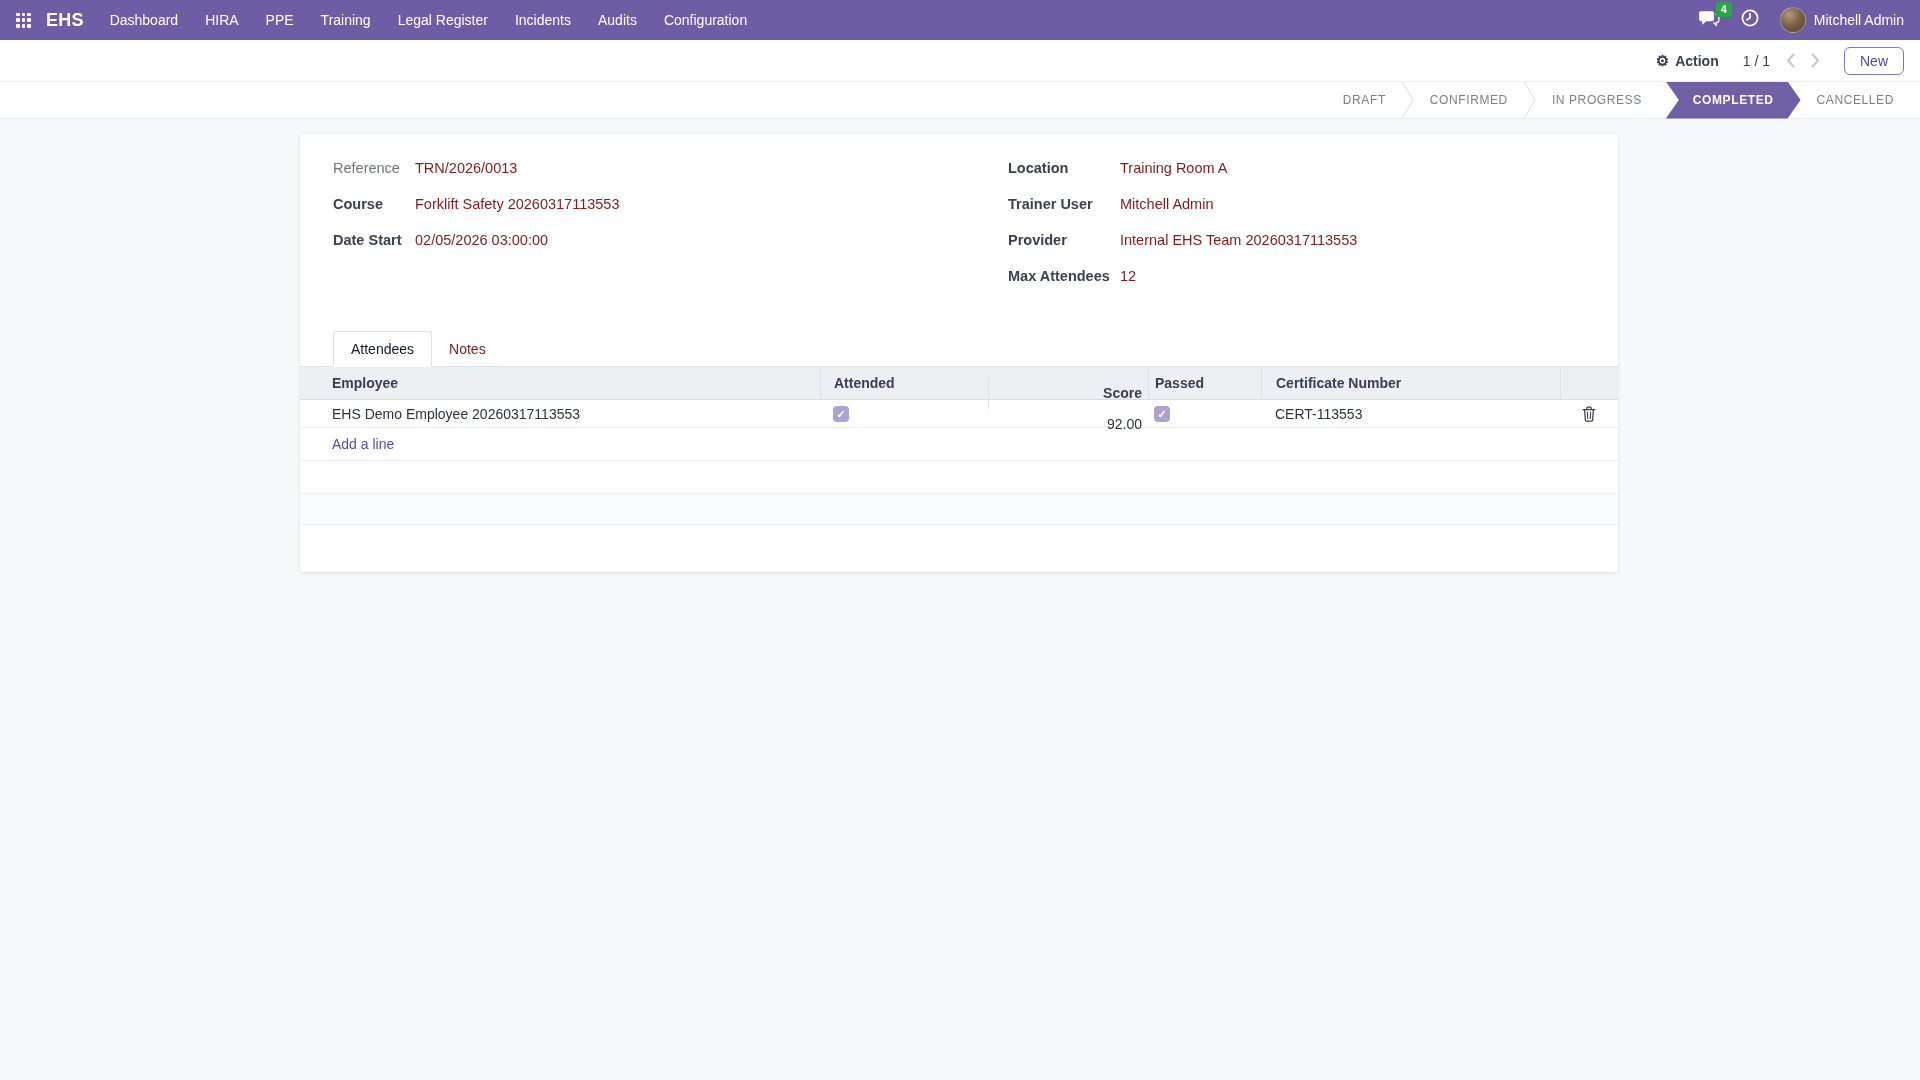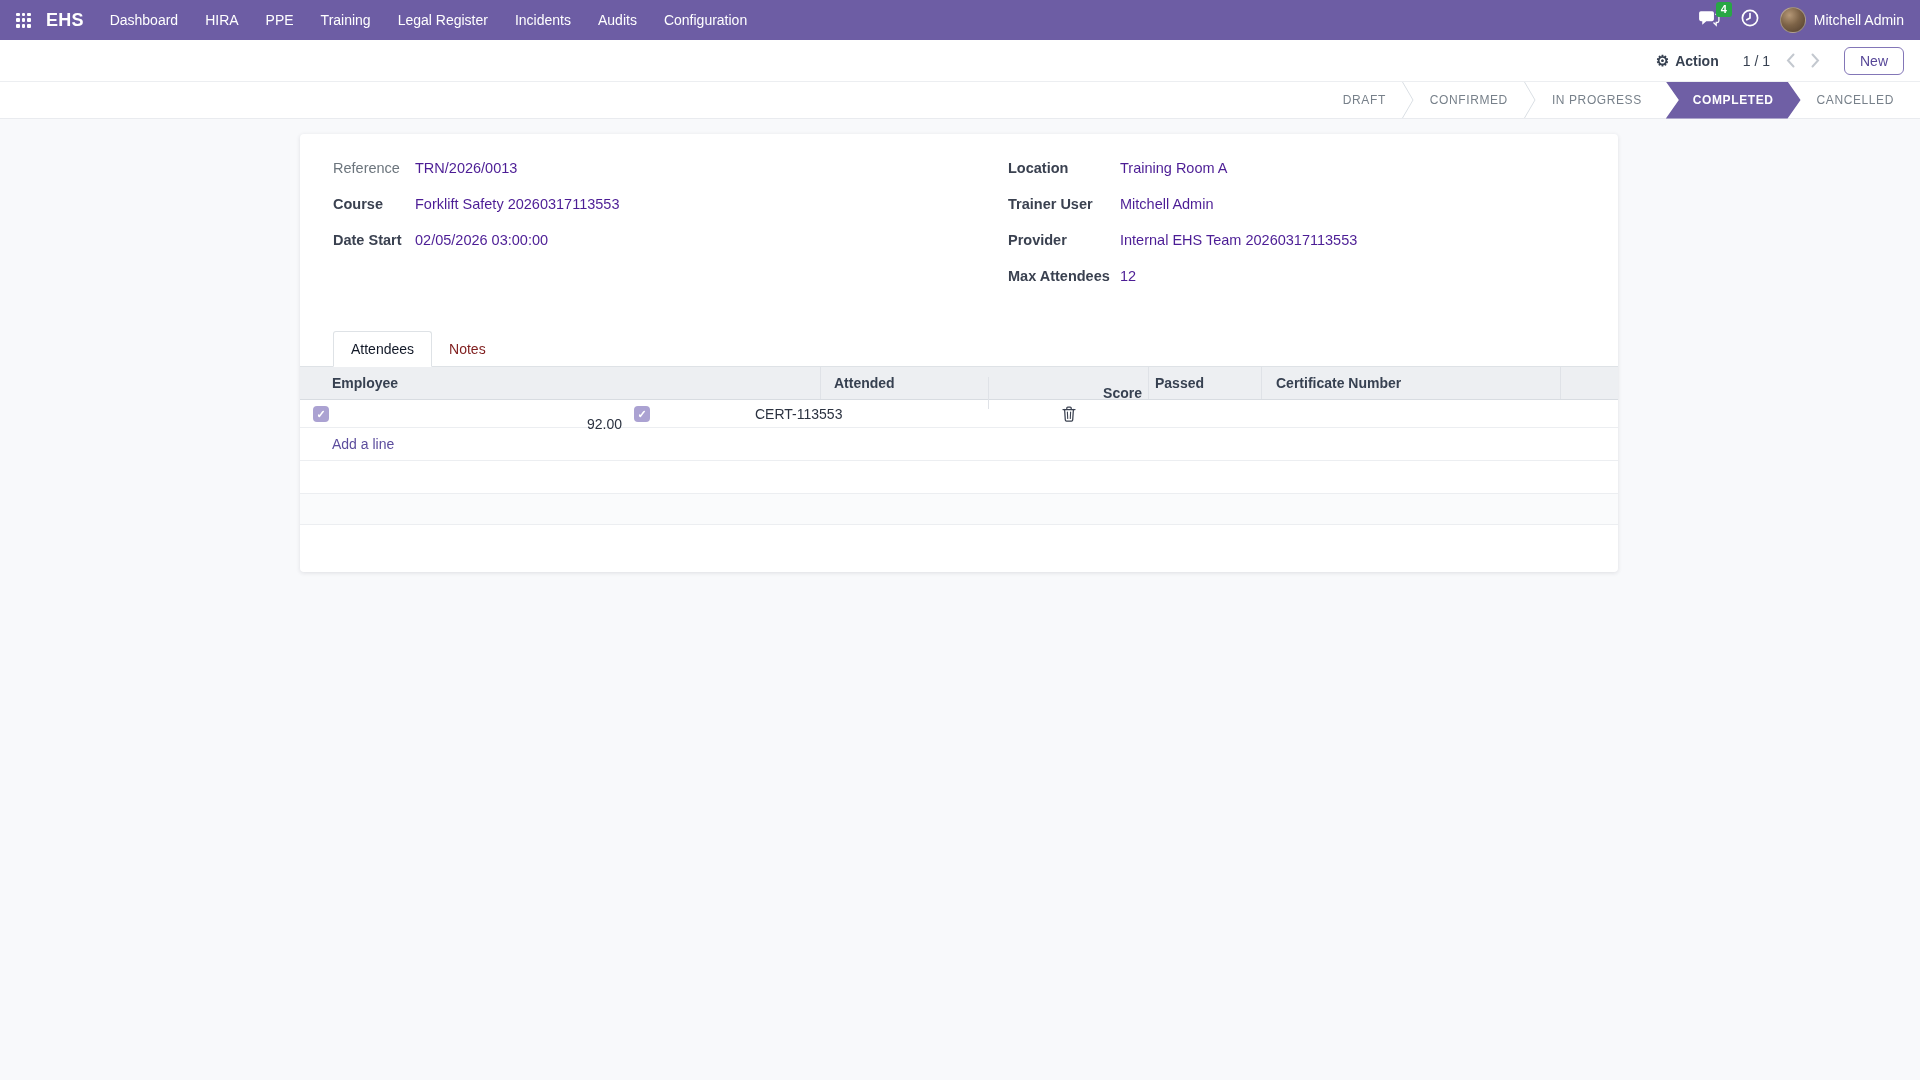--- a/index.html
+++ b/index.html
@@ -78,21 +78,21 @@
     border-radius:4px; box-shadow:0 1px 4px rgba(30,35,50,.12);
     padding-top:26px; overflow:hidden;
   }
   .fields { display:flex; padding:0 33px; }
   .fcol-left { width:610px; }
   .fcol-right { margin-left:65px; flex:1; }
   .frow { display:flex; align-items:baseline; min-height:23px; margin-bottom:13px; }
   .flabel { width:82px; font-size:14.5px; font-weight:600; color:#3a4150; flex-shrink:0; }
   .fcol-right .flabel { width:112px; }
   .flabel.muted { font-weight:400; color:#6c757d; }
-  .fvalue { font-size:14.5px; color:#4c1d95; }
+  .fvalue { font-size:14.5px; color:#7f1d1d; }
 
   
   .tabs { display:flex; align-items:flex-end; margin-top:27px; border-bottom:1px solid #dee2e6; padding-left:33px; }
   .tab { padding:9px 17px; font-size:14px; cursor:pointer; }
   .tab.active {
     border:1px solid #dee2e6; border-bottom:1px solid #fff; margin-bottom:-1px;
     border-radius:3px 3px 0 0; color:#111827; background:#fff;
   }
   .tab.inactive { color:#7f1d1d; }
 
@@ -262,20 +262,21 @@
     <div class="thead">
       <div class="col-emp">Employee</div>
       <div class="col-att">Attended</div>
       <div class="col-score">Score</div>
       <div class="col-pass">Passed</div>
       <div class="col-cert">Certificate Number</div>
       <div class="col-del"></div>
     </div>
 
     <div class="trow">
+      <div class="col-emp">EHS Demo Employee 20260317113553</div>
       <div class="col-att">
         <span class="cb">✓</span>
       </div>
       <div class="col-score">92.00</div>
       <div class="col-pass">
         <span class="cb">✓</span>
       </div>
       <div class="col-cert">CERT-113553</div>
       <div class="col-del">
         <span class="trash">

